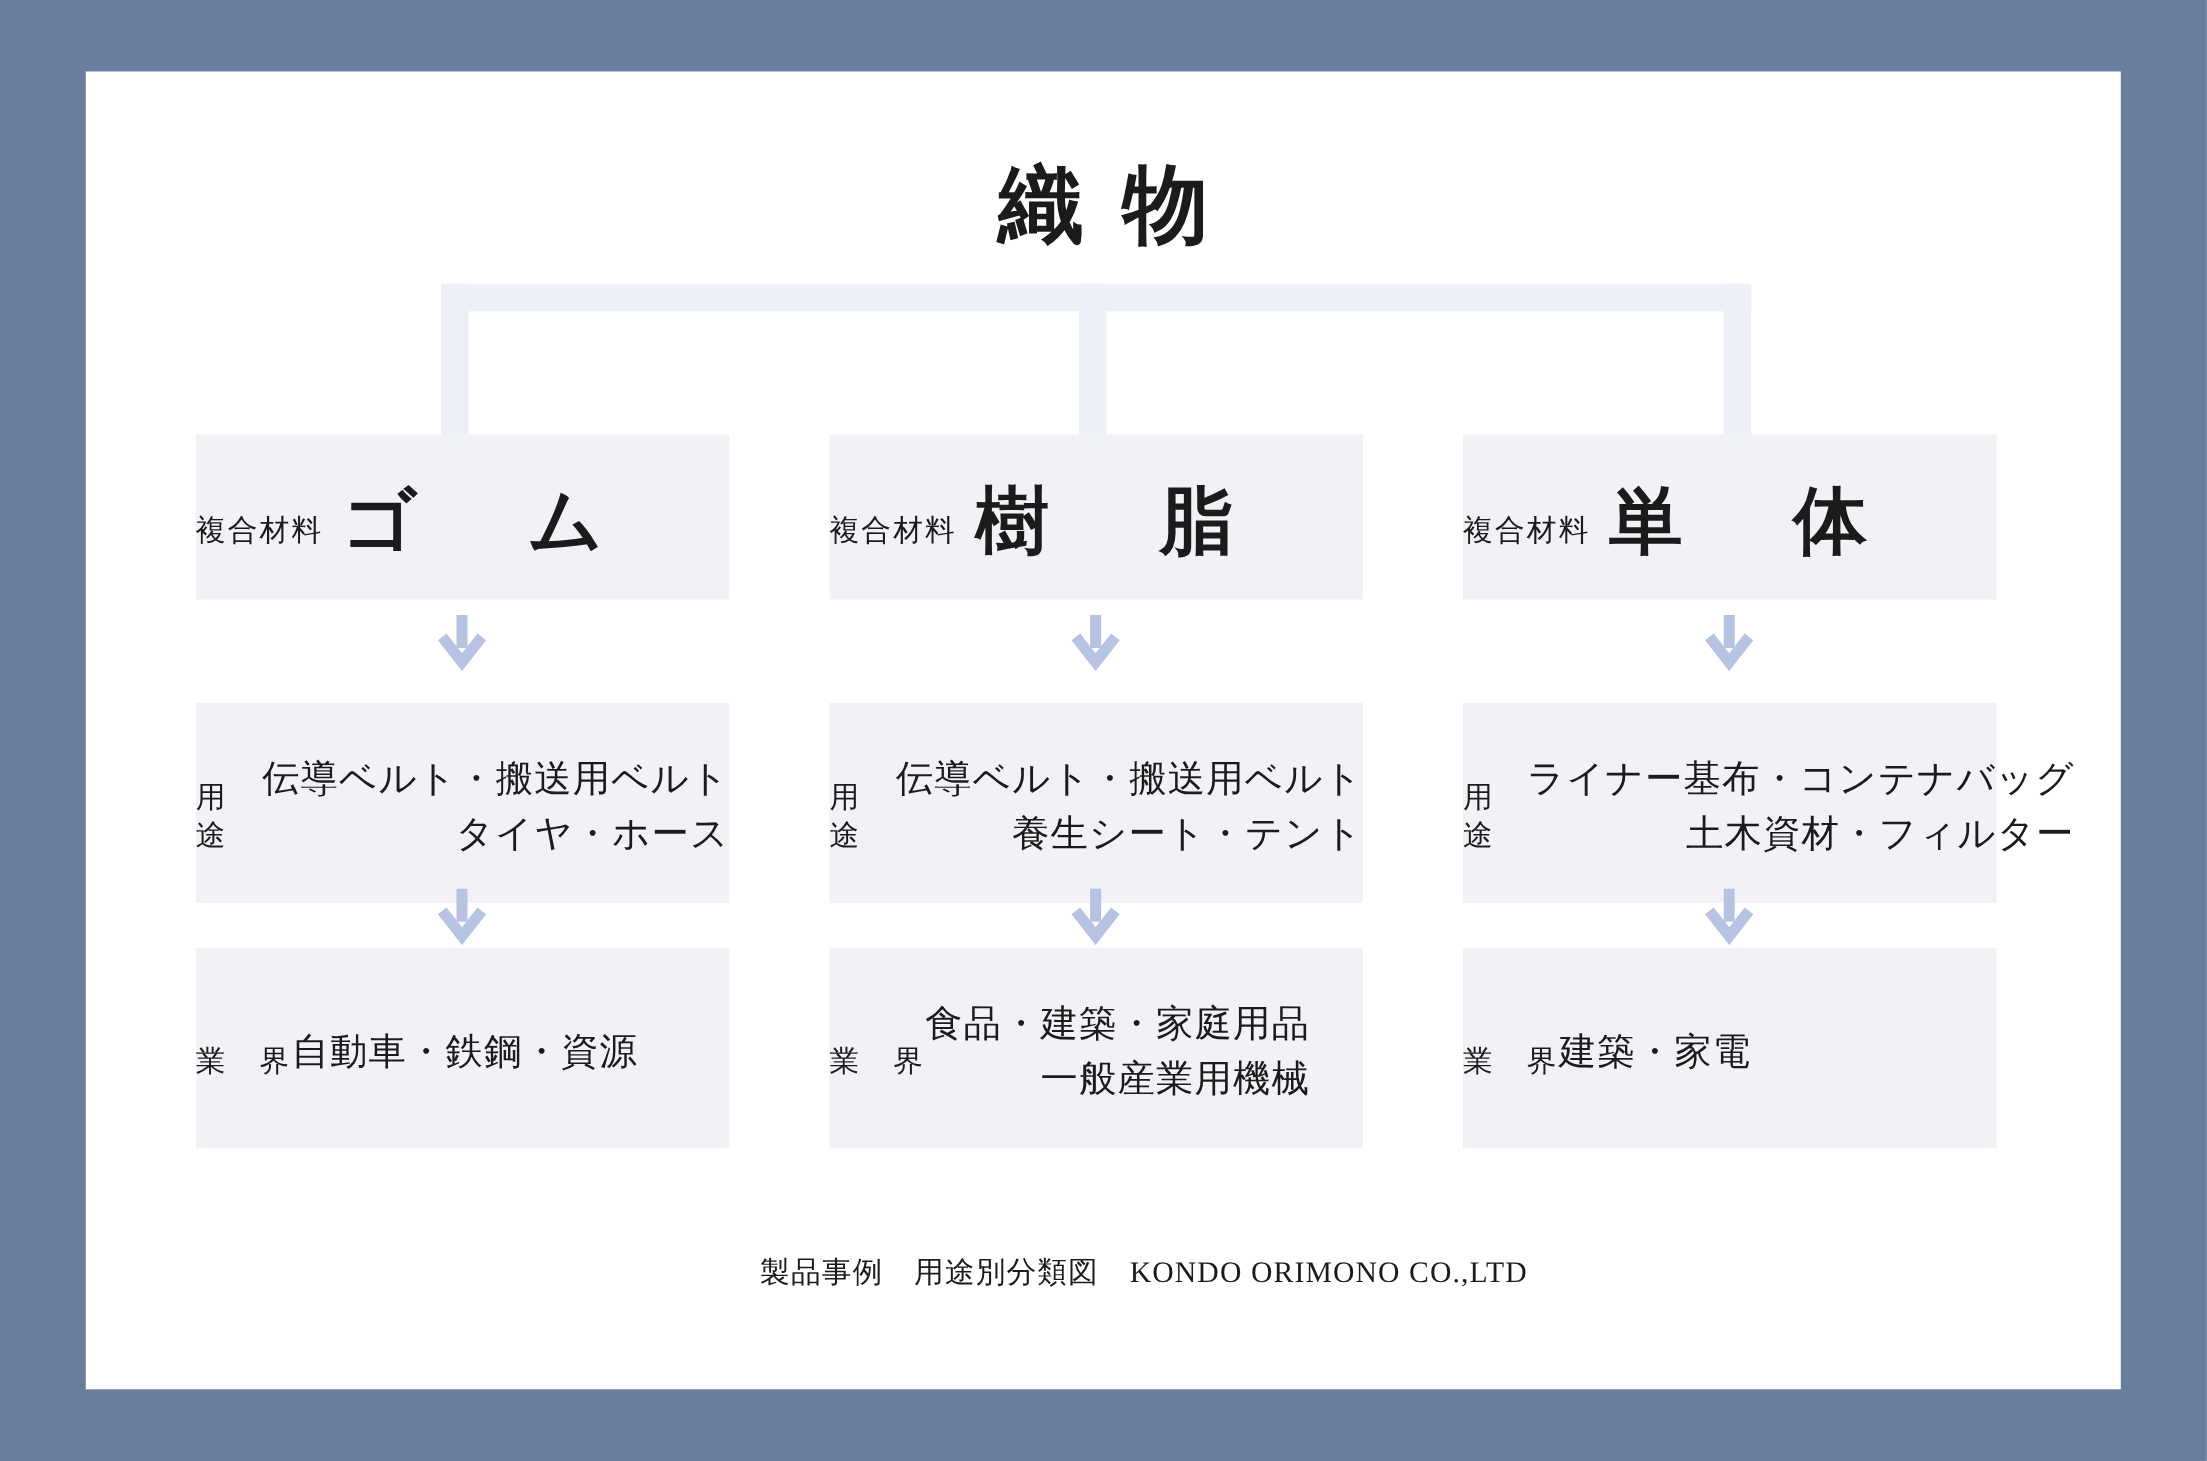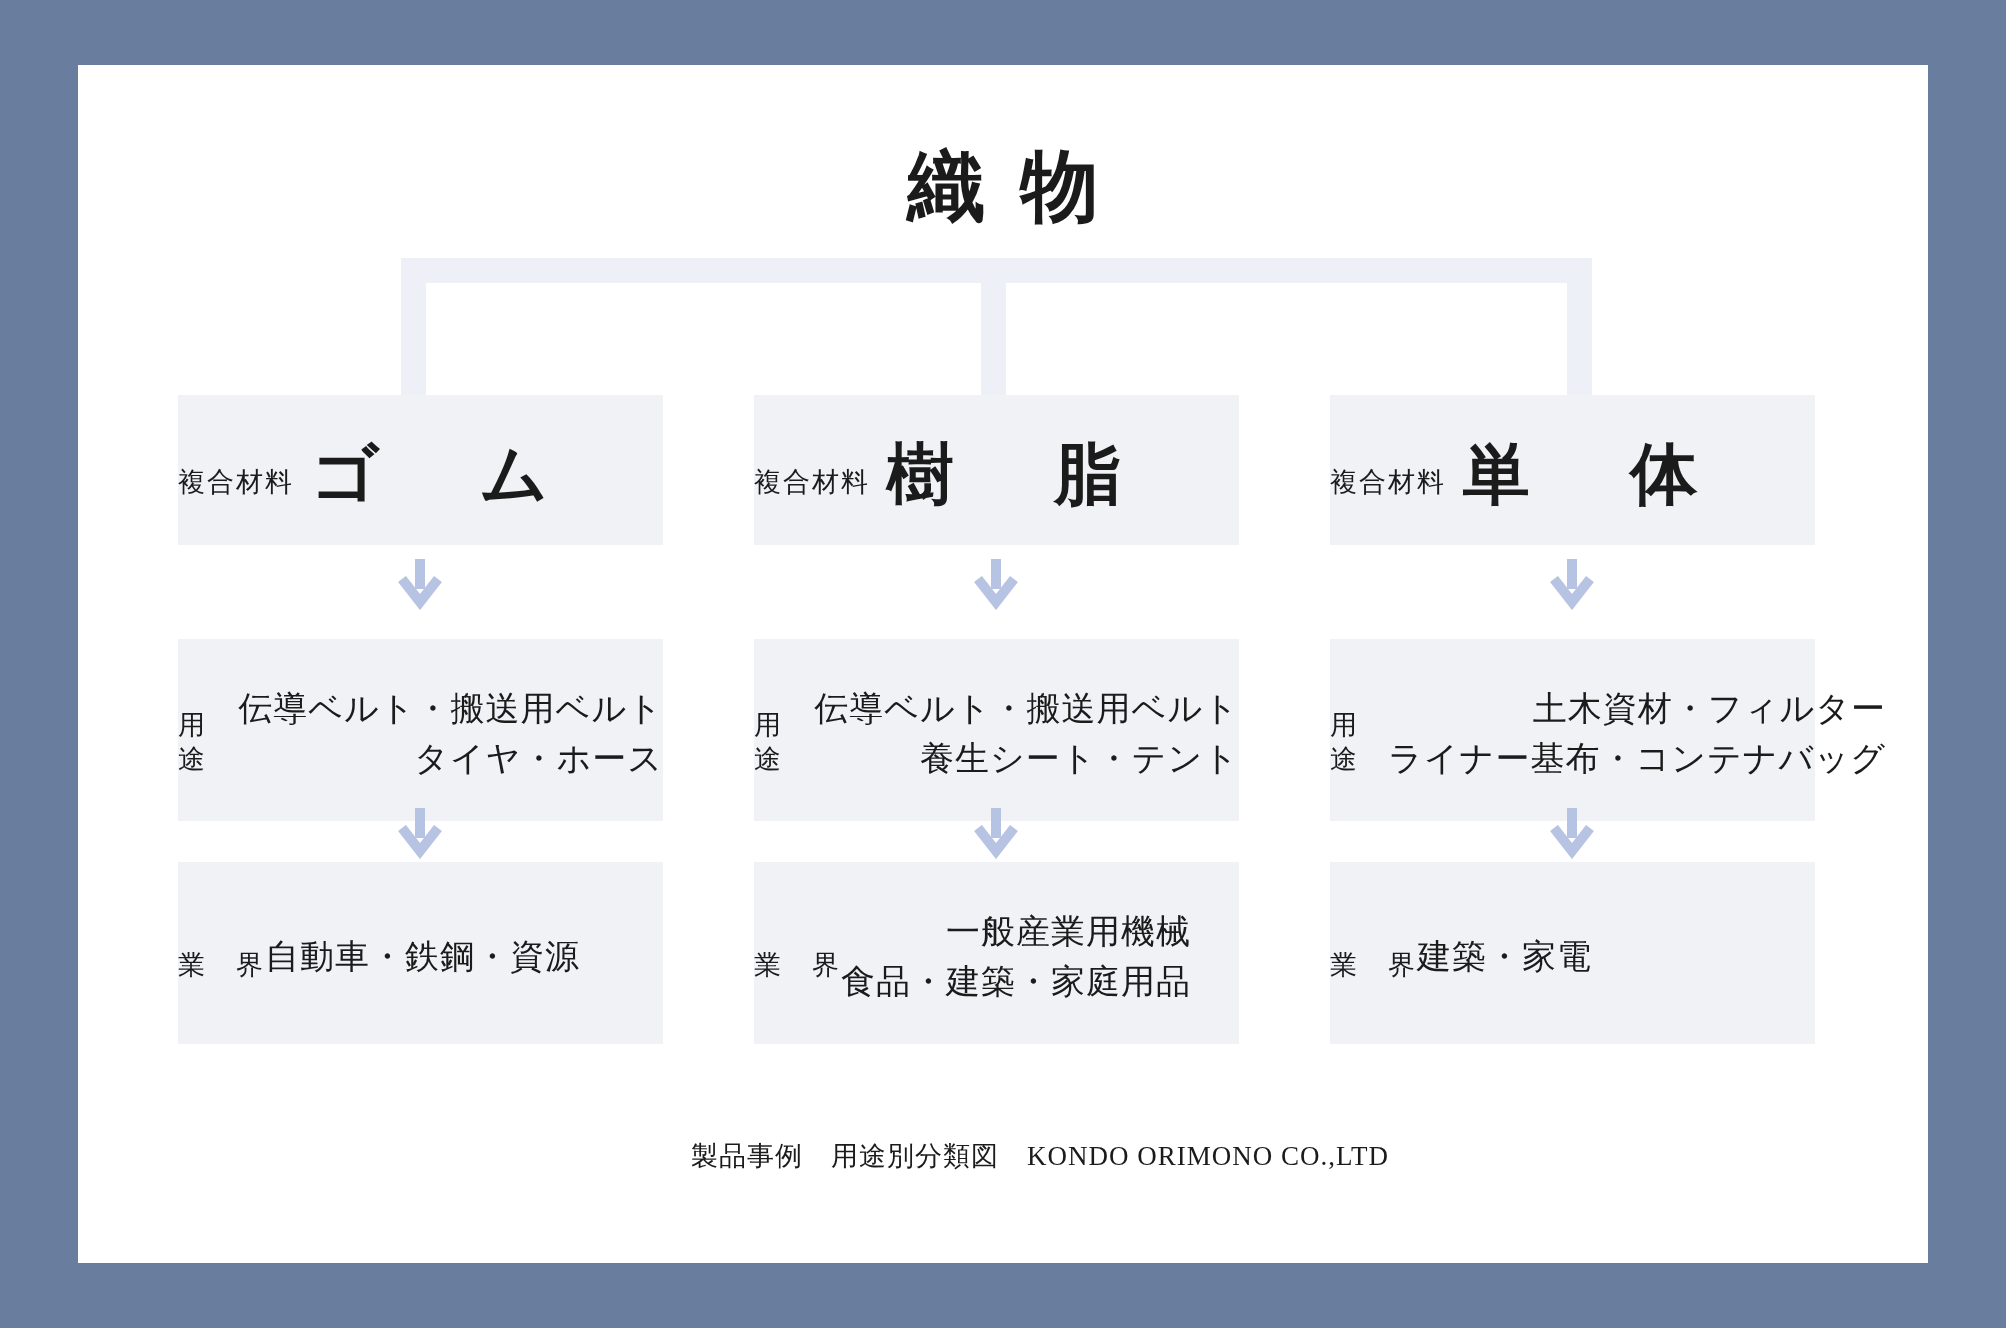--- a/index.html
+++ b/index.html
@@ -163,40 +163,40 @@
     </div>
     <div class="arrow arrow-2 acol-1">
       <svg viewBox="0 0 50 54">
           <path d="M25 3 L25 33"></path>
           <path d="M7 23 L25 46 L43 23"></path>
         </svg>
     </div>
     <div class="box row-industry col-1">
       <div class="sublabel">業　界</div>
       <div class="lines">
+        <div class="line">食品・建築・家庭用品</div>
         <div class="line">一般産業用機械</div>
-        <div class="line">食品・建築・家庭用品</div>
       </div>
     </div>
 
     <div class="box row-material col-2">
       <div class="sublabel">複合材料</div>
       <div class="material-name">単　体</div>
     </div>
     <div class="arrow arrow-1 acol-2">
       <svg viewBox="0 0 50 54">
           <path d="M25 3 L25 33"></path>
           <path d="M7 23 L25 46 L43 23"></path>
         </svg>
     </div>
     <div class="box row-usage col-2">
       <div class="sublabel">用　途</div>
       <div class="lines">
+        <div class="line">ライナー基布・コンテナバッグ</div>
         <div class="line">土木資材・フィルター</div>
-        <div class="line">ライナー基布・コンテナバッグ</div>
       </div>
     </div>
     <div class="arrow arrow-2 acol-2">
       <svg viewBox="0 0 50 54">
           <path d="M25 3 L25 33"></path>
           <path d="M7 23 L25 46 L43 23"></path>
         </svg>
     </div>
     <div class="box row-industry col-2">
       <div class="sublabel">業　界</div>

